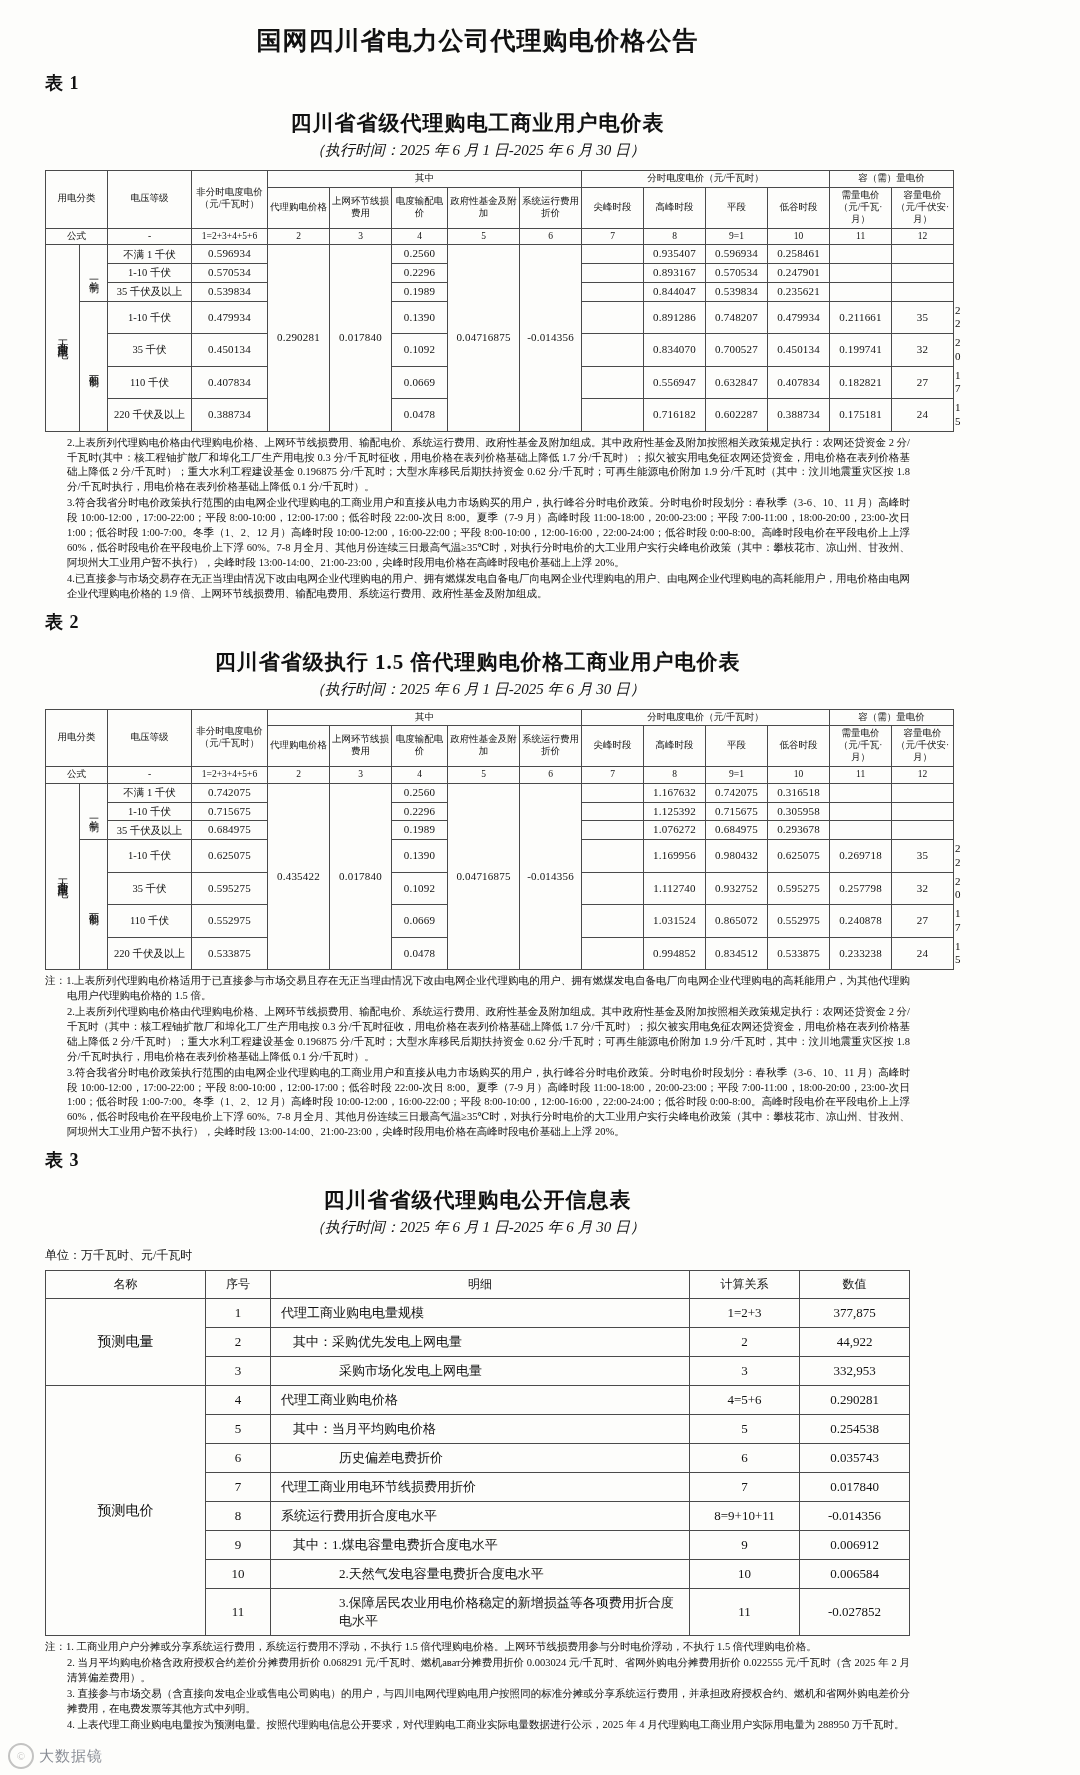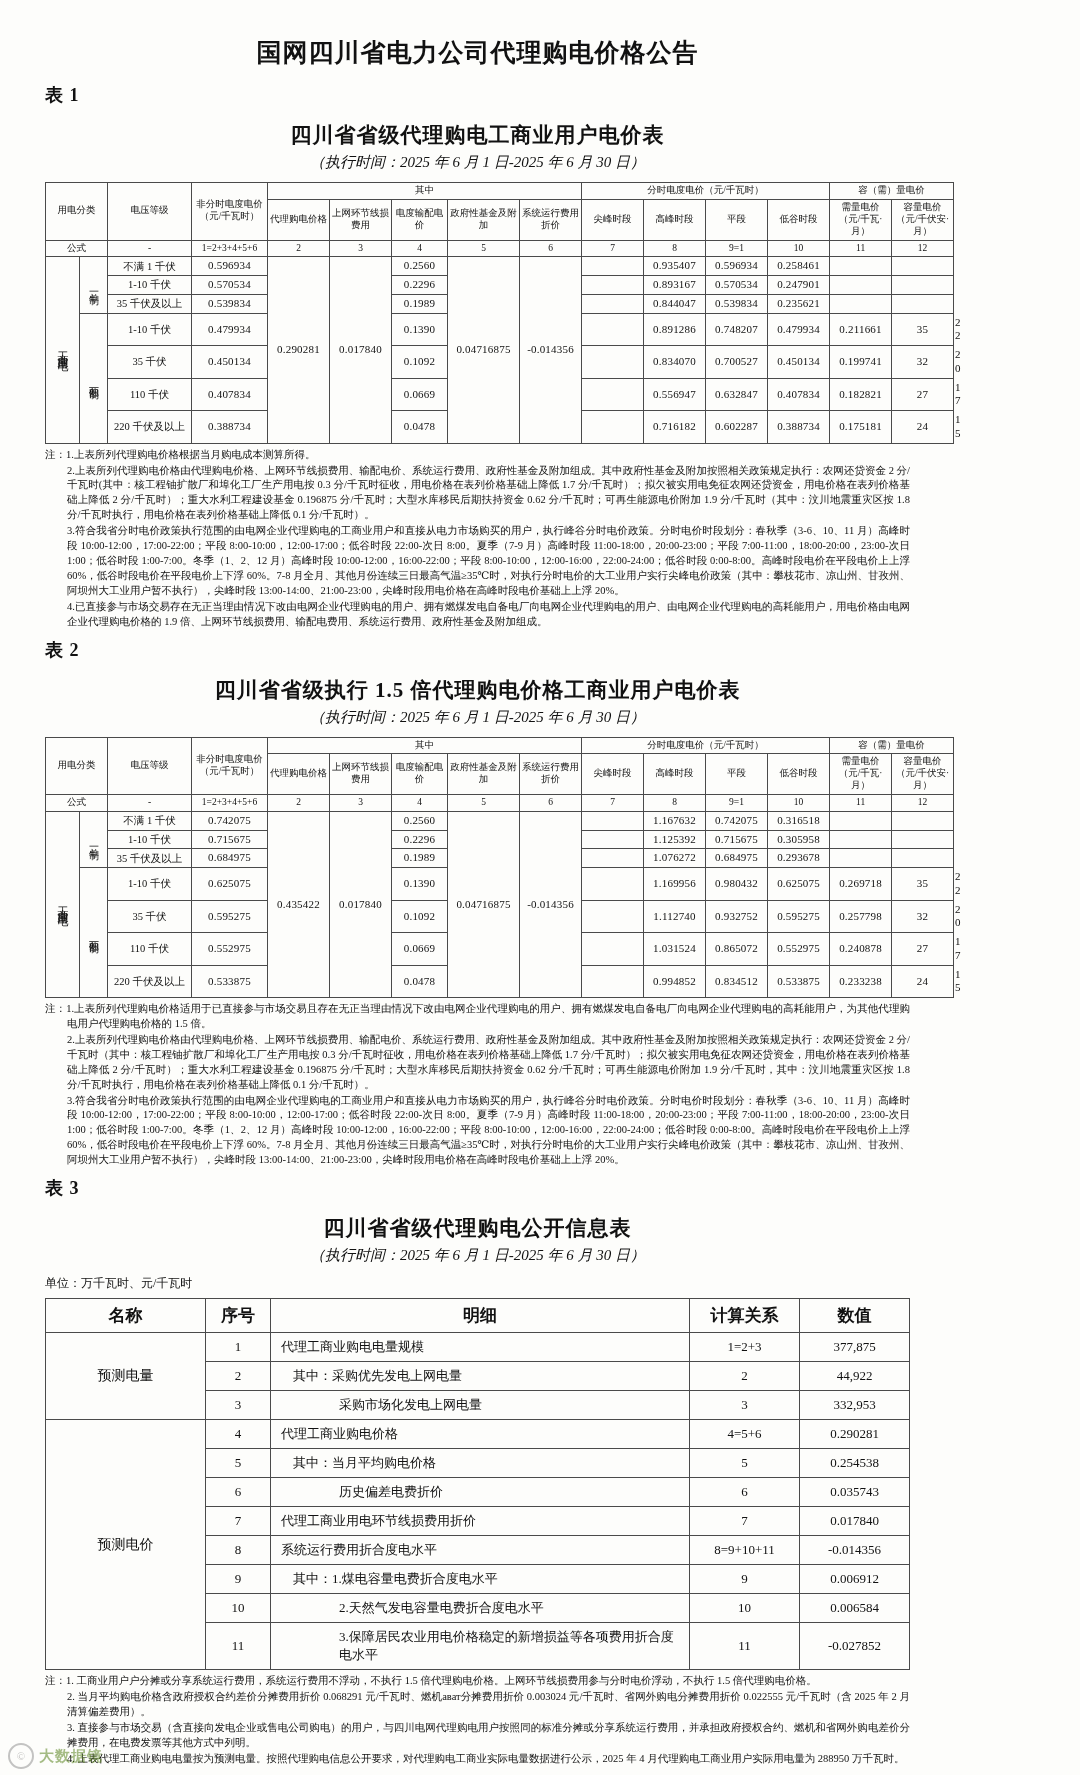--- a/index.html
+++ b/index.html
@@ -4,21 +4,21 @@
 <style>
   html,body{margin:0;padding:0;}
   body{
     width:1080px; height:1775px;
     background:#fdfdfb;
     font-family:"Liberation Serif","DejaVu Serif",serif;
     color:#111;
     position:relative;
     overflow:hidden;
   }
-  .page{ padding:0 45px; box-sizing:border-box; width:955px;margin-top:12px; }
+  .page{ padding:0 45px; box-sizing:border-box; width:955px; }
 
   .doc-title{
     text-align:center;
     font-size:25px;
     font-weight:bold;
     letter-spacing:1px;
     padding-top:24px;
     padding-bottom:6px;
   }
   .tbl-label{
@@ -64,37 +64,37 @@
   .notes .ind2{ padding-left:22px; }
 
   
   table.t3{
     border-collapse:collapse; width:100%; table-layout:fixed;
     font-size:13px;
   }
   table.t3 th, table.t3 td{
     border:1px solid #4a4a4a; padding:5px 4px; text-align:center;
   }
-  table.t3 th{ font-weight:bold; font-size:17px;}
+  table.t3 th{ font-weight:normal; font-size:12px;}
   table.t3 td.detail{ text-align:left; padding-left:10px;}
   table.t3 td.detail.lvl2{ padding-left:22px;}
   table.t3 td.detail.lvl3{ padding-left:68px;}
   table.t3 td.grp{ font-size:14px; }
 
   .watermark{
     position:absolute; left:8px; bottom:6px;
     display:flex; align-items:center; gap:5px;
     opacity:.5;
   }
   .wm-circle{
     width:22px;height:22px;border-radius:50%;
     border:2px solid #8a8a8a; display:flex;align-items:center;justify-content:center;
     font-size:11px;color:#8a8a8a;
   }
-  .wm-text{ font-size:15px; color:#4d7c0f; letter-spacing:1px;font-weight:bold;}
+  .wm-text{ font-size:15px; color:#0f172a; letter-spacing:1px;}
 </style>
 </head>
 <body>
 
 <div class="page">
 
   <div class="doc-title">国网四川省电力公司代理购电价格公告</div>
 
   <div class="tbl-label">表 1</div>
   <div class="tbl-title">四川省省级代理购电工商业用户电价表</div>
@@ -252,21 +252,20 @@
         <td class="num">0.602287</td>
         <td class="num">0.388734</td>
         <td class="num">0.175181</td>
         <td class="num">24</td>
         <td class="num">15</td>
       </tr>
     </tbody>
   </table>
 
   <div class="notes">
-    <p class="ind">注：1.上表所列代理购电价格根据当月购电成本测算所得。</p>
     <p class="ind2">2.上表所列代理购电价格由代理购电价格、上网环节线损费用、输配电价、系统运行费用、政府性基金及附加组成。其中政府性基金及附加按照相关政策规定执行：农网还贷资金 2 分/千瓦时(其中：核工程铀扩散厂和埠化工厂生产用电按 0.3 分/千瓦时征收，用电价格在表列价格基础上降低 1.7 分/千瓦时）；拟欠被实用电免征农网还贷资金，用电价格在表列价格基础上降低 2 分/千瓦时）；重大水利工程建设基金 0.196875 分/千瓦时；大型水库移民后期扶持资金 0.62 分/千瓦时；可再生能源电价附加 1.9 分/千瓦时（其中：汶川地震重灾区按 1.8 分/千瓦时执行，用电价格在表列价格基础上降低 0.1 分/千瓦时）。</p>
     <p class="ind2">3.符合我省分时电价政策执行范围的由电网企业代理购电的工商业用户和直接从电力市场购买的用户，执行峰谷分时电价政策。分时电价时段划分：春秋季（3-6、10、11 月）高峰时段 10:00-12:00，17:00-22:00；平段 8:00-10:00，12:00-17:00；低谷时段 22:00-次日 8:00。夏季（7-9 月）高峰时段 11:00-18:00，20:00-23:00；平段 7:00-11:00，18:00-20:00，23:00-次日 1:00；低谷时段 1:00-7:00。冬季（1、2、12 月）高峰时段 10:00-12:00，16:00-22:00；平段 8:00-10:00，12:00-16:00，22:00-24:00；低谷时段 0:00-8:00。高峰时段电价在平段电价上上浮 60%，低谷时段电价在平段电价上下浮 60%。7-8 月全月、其他月份连续三日最高气温≥35℃时，对执行分时电价的大工业用户实行尖峰电价政策（其中：攀枝花市、凉山州、甘孜州、阿坝州大工业用户暂不执行），尖峰时段 13:00-14:00、21:00-23:00，尖峰时段用电价格在高峰时段电价基础上上浮 20%。</p>
     <p class="ind2">4.已直接参与市场交易存在无正当理由情况下改由电网企业代理购电的用户、拥有燃煤发电自备电厂向电网企业代理购电的用户、由电网企业代理购电的高耗能用户，用电价格由电网企业代理购电价格的 1.9 倍、上网环节线损费用、输配电费用、系统运行费用、政府性基金及附加组成。</p>
   </div>
 
   <div class="tbl-label">表 2</div>
   <div class="tbl-title">四川省省级执行 1.5 倍代理购电价格工商业用户电价表</div>
   <div class="tbl-sub">（执行时间：2025 年 6 月 1 日-2025 年 6 月 30 日）</div>
 
   <table class="grid">

